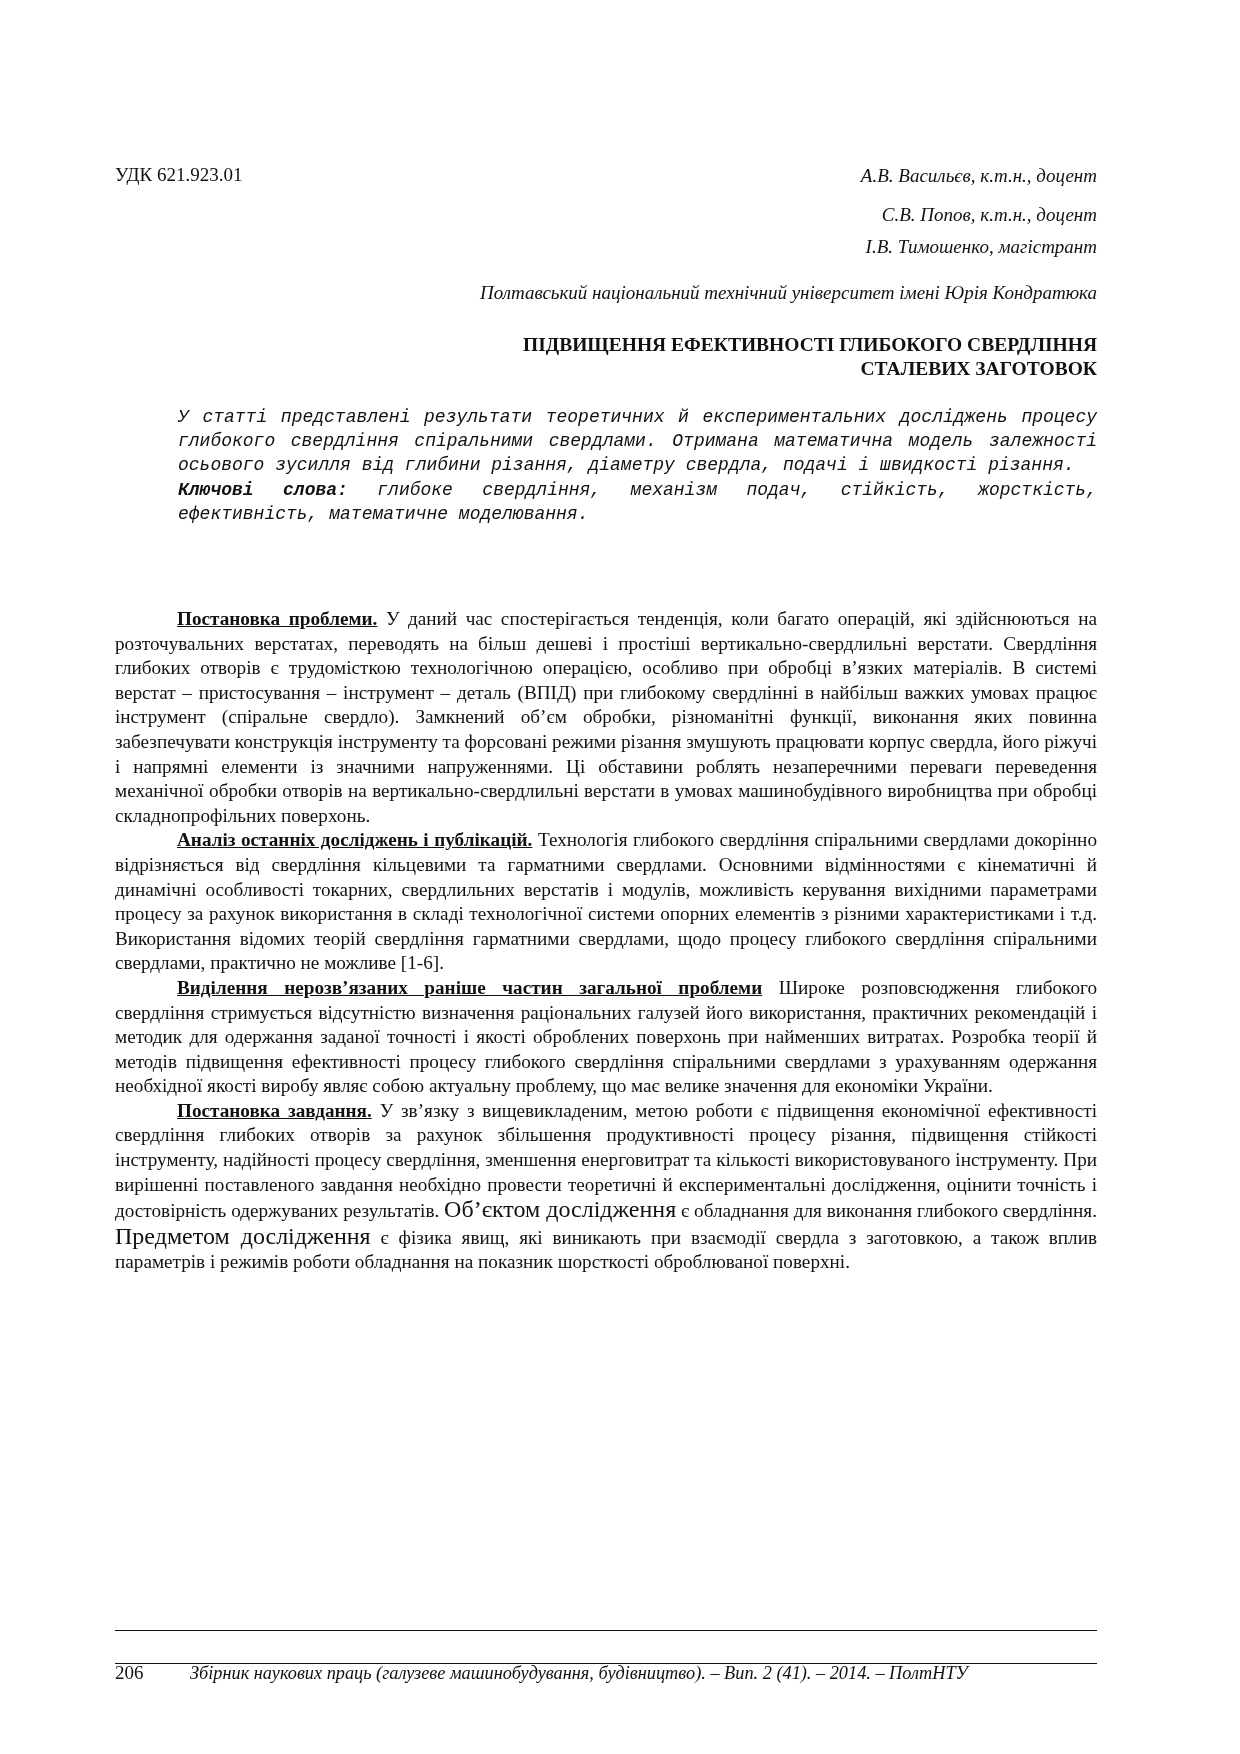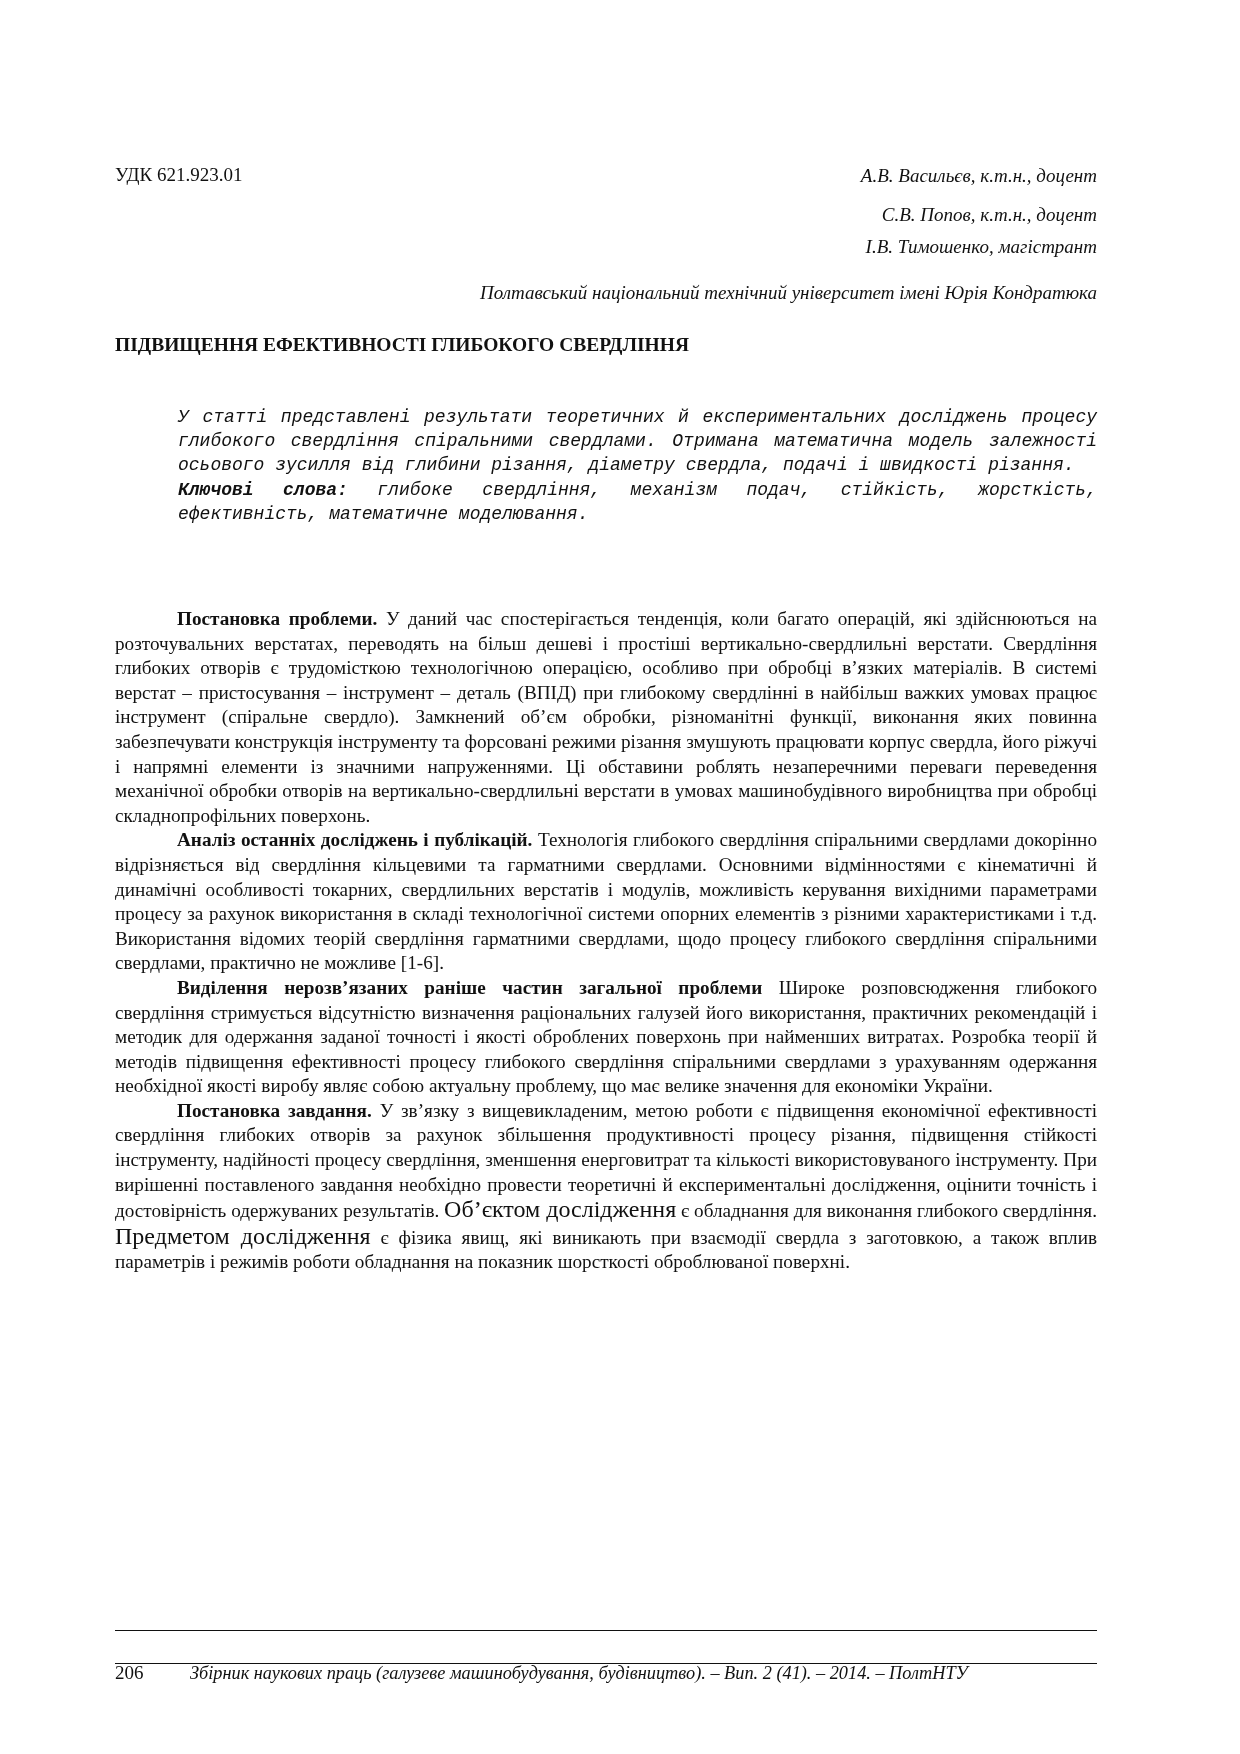--- a/index.html
+++ b/index.html
@@ -5,50 +5,51 @@
   html, body { margin: 0; padding: 0; background: #ffffff; }
   body { width: 1240px; height: 1754px; position: relative; overflow: hidden;
          font-family: "Liberation Serif", "DejaVu Serif", serif; color: #111; }
   .abs { position: absolute; }
   .udc { left: 115px; top: 117px; font-size: 19px; margin-top: 47px; }
   .author { right: 143px; font-style: italic; font-size: 19px; white-space: nowrap; text-align: right; }
   .a1 { top: 165px; }
   .a2 { top: 204px; }
   .a3 { top: 236px; }
   .affil { top: 282px; }
-  .title { left: 115px; width: 982px; top: 333px; text-align: left; font-weight: bold;
+  .title { left: 115px; width: 982px; top: 333px; text-align: right; font-weight: bold;
            font-size: 19.5px; line-height: 24px; text-transform: uppercase; }
   .abstract { left: 178px; width: 919px; top: 405px; font-style: italic; font-size: 18px;
               line-height: 24.2px; text-align: justify; font-family: Liberation Mono, monospace; }
   .abstract p { margin: 0; }
   .kw-label { font-weight: bold; }
   .body { left: 115px; width: 982px; top: 607px; font-size: 19.2px; line-height: 24.6px;
           text-align: justify; hyphens: manual; }
   .body p { margin: 0; text-indent: 62px; }
-  .body .lead { font-weight: bold; }
+  .body .lead { font-weight: bold; text-decoration: underline; }
   .body .big { font-size: 24px; }
   .rule { left: 115px; width: 982px; height: 0; border-top: 1.5px solid #111; }
   .rule.top { top: 1630px; }
   .rule.bottom { top: 1663px; }
   .footer { left: 115px; width: 982px; top: 1662px; font-size: 19px; display: flex; align-items: baseline; }
   .footer .page { width: 75px; }
   .footer .journal { font-style: italic; flex: 1; white-space: nowrap; font-size: 18.3px; }
 </style>
 </head>
 <body>
 
 <div class="abs udc">УДК 621.923.01</div>
 
 <div class="abs author a1">А.В. Васильєв, к.т.н., доцент</div>
 <div class="abs author a2">С.В. Попов, к.т.н., доцент</div>
 <div class="abs author a3">І.В. Тимошенко, магістрант</div>
 <div class="abs author affil">Полтавський національний технічний університет імені Юрія Кондратюка</div>
 
 <div class="abs title">
   <div>ПІДВИЩЕННЯ ЕФЕКТИВНОСТІ ГЛИБОКОГО СВЕРДЛІННЯ</div>
+  <div>СТАЛЕВИХ ЗАГОТОВОК</div>
 </div>
 
 <div class="abs abstract">
   <p>У статті представлені результати теоретичних й експериментальних досліджень процесу глибокого свердління спіральними свердлами. Отримана математична модель залежності осьового зусилля від глибини різання, діаметру свердла, подачі і швидкості різання.</p>
   <p>
     <span class="kw-label">Ключові слова:</span>
     <span>глибоке свердління, механізм подач, стійкість, жорсткість, ефективність, математичне моделювання.</span>
   </p>
 </div>
 

